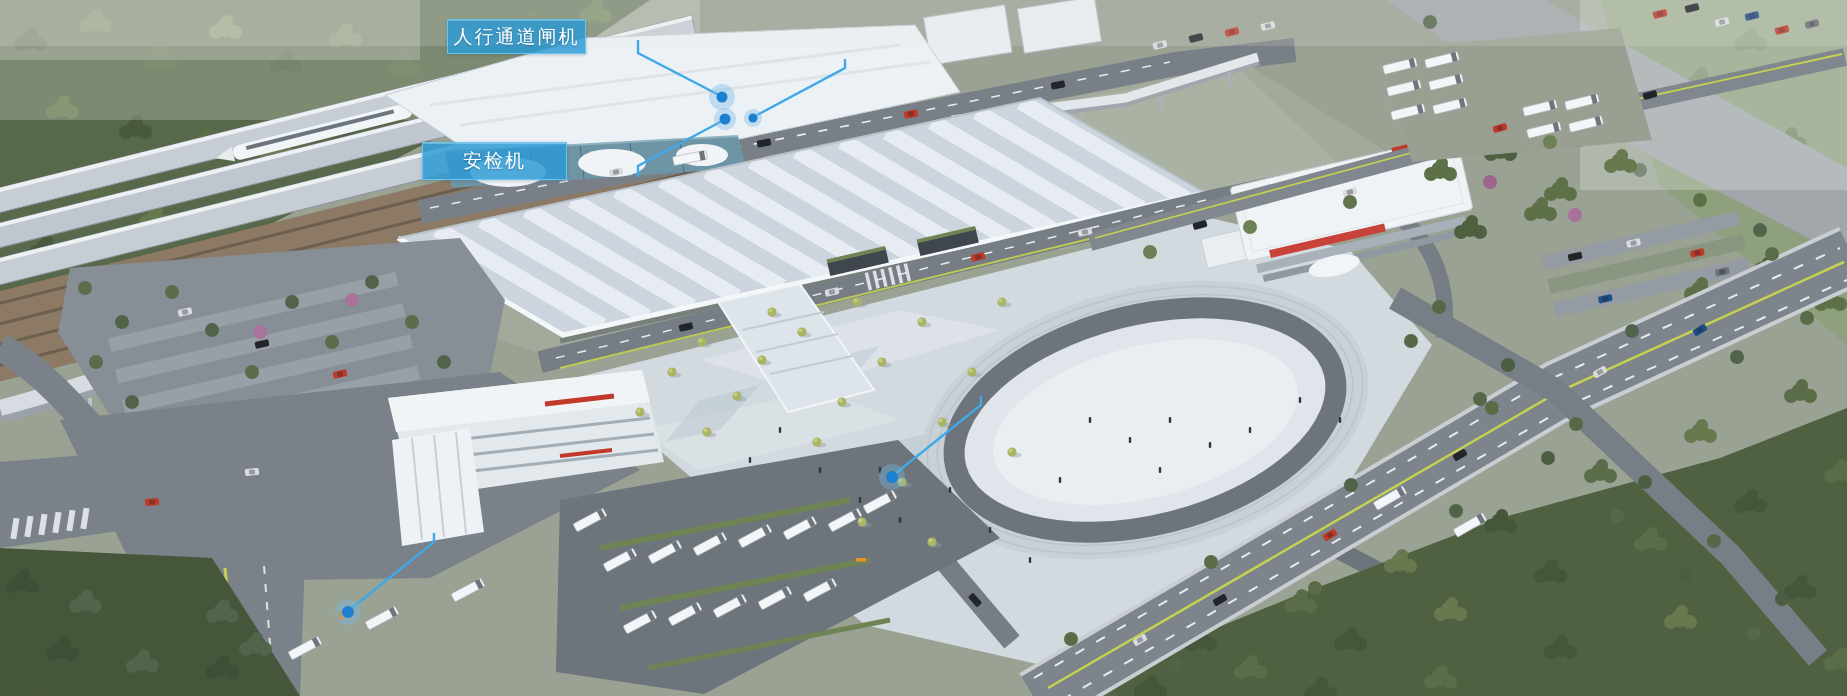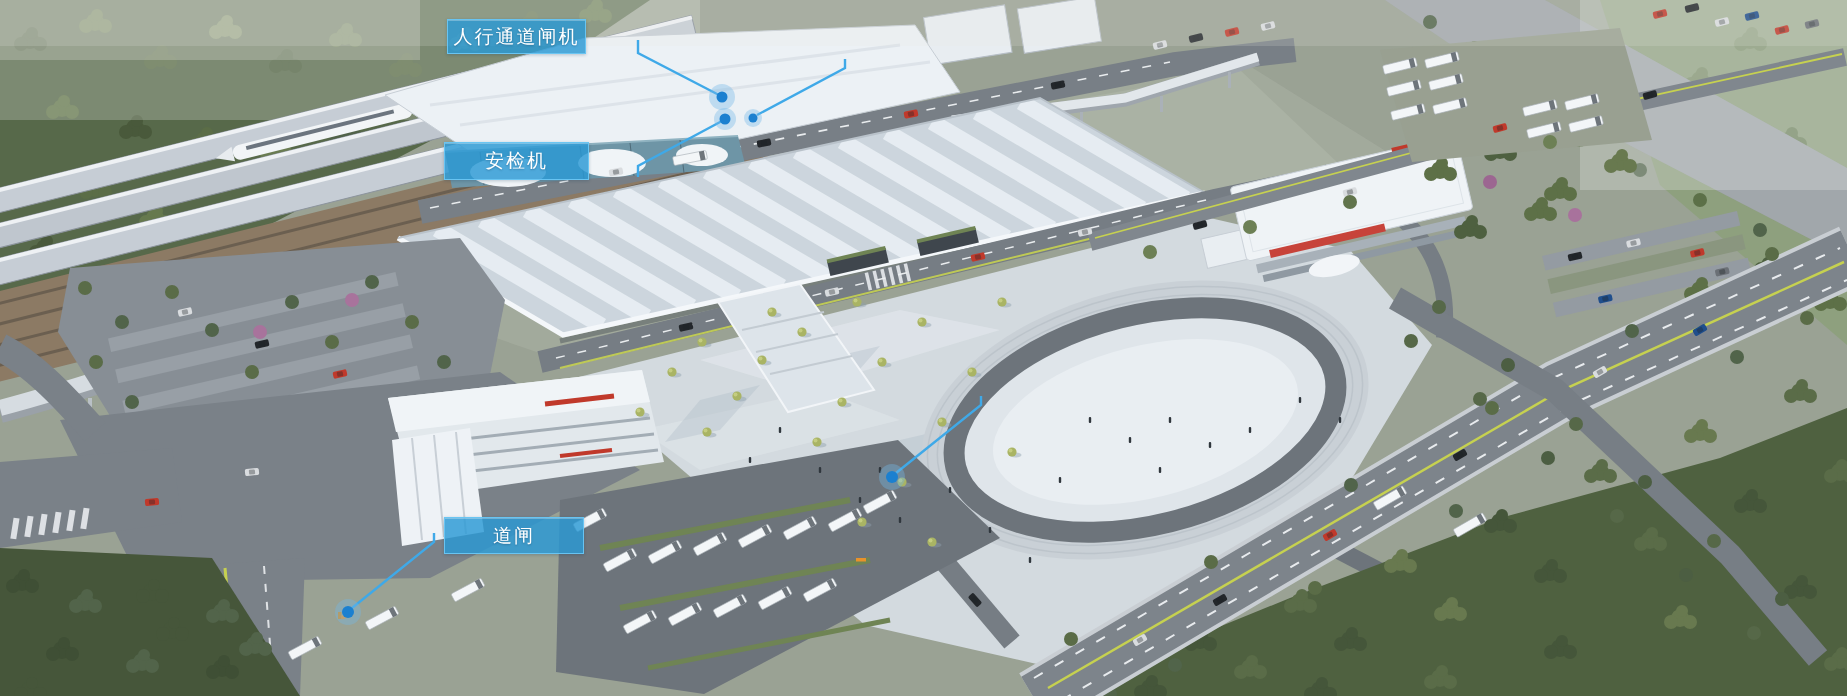--- a/index.html
+++ b/index.html
@@ -589,22 +589,19 @@
     <circle cx="348" cy="612" r="13" opacity=".38" fill="#74b9e8"></circle>
     <circle cx="348" cy="612" r="6" fill="#1b80d0"></circle>
   </g>
 </svg>
 
 <div class="callout" style="left:447px;top:19px;width:137px;height:33px">
   <span>人行通道闸机</span>
 </div>
 
 
-<div class="callout" style="left:444px;top:142px;width:143px;height:36px">
+<div class="callout" style="left:422px;top:142px;width:143px;height:36px">
   <span>安检机</span>
 </div>
 
 
-<div class="callout" style="left:444px;top:517px;width:138px;height:35px">
-  <span>道闸</span>
+
 </div>
 
-</div>
-
 </body></html>

